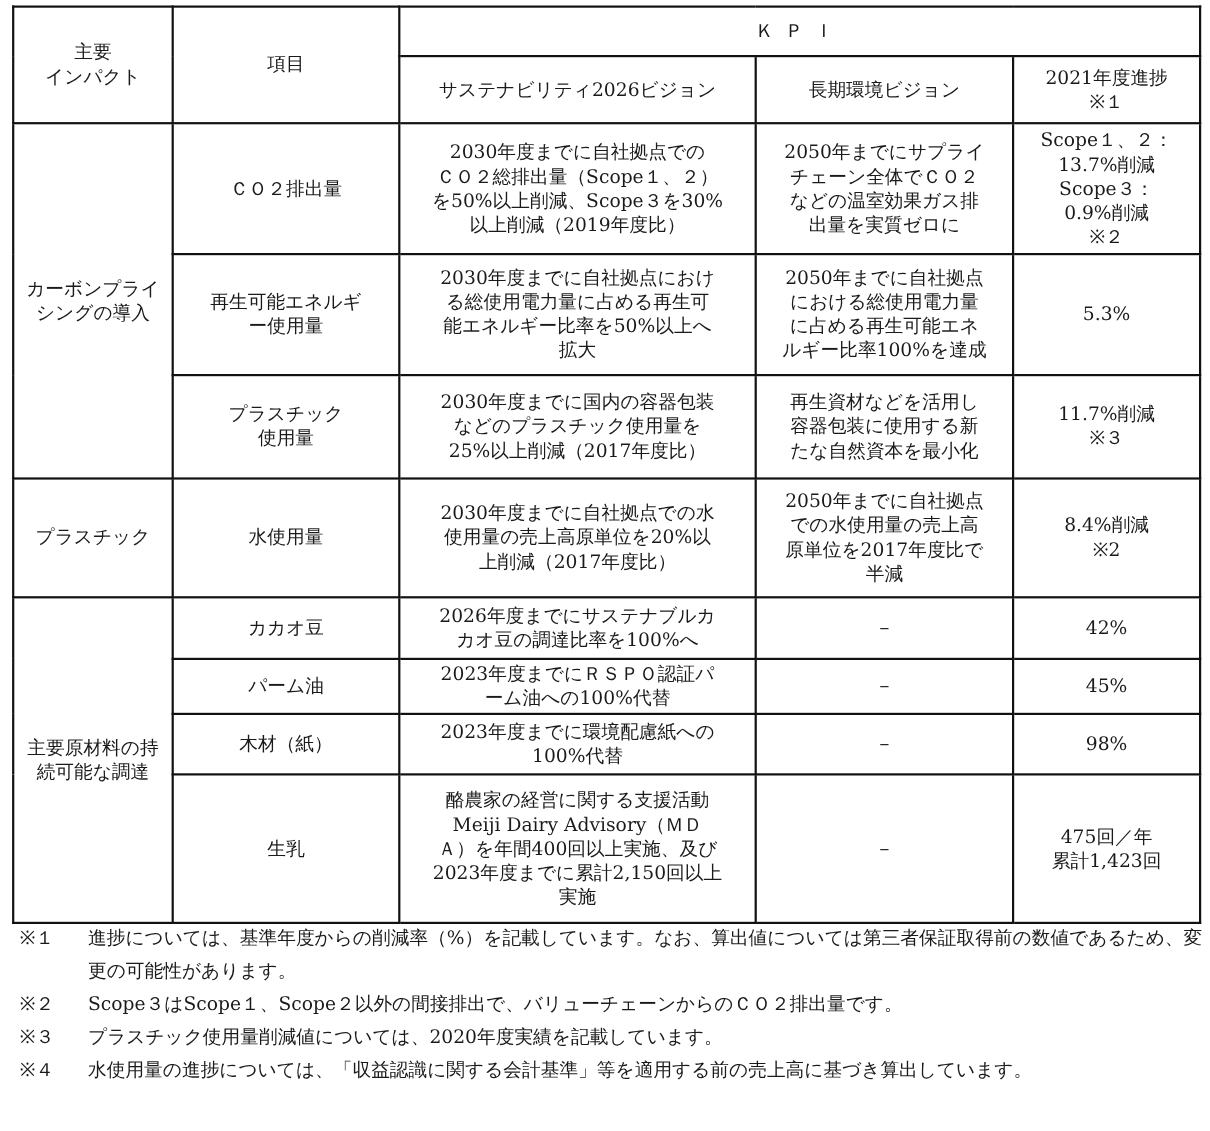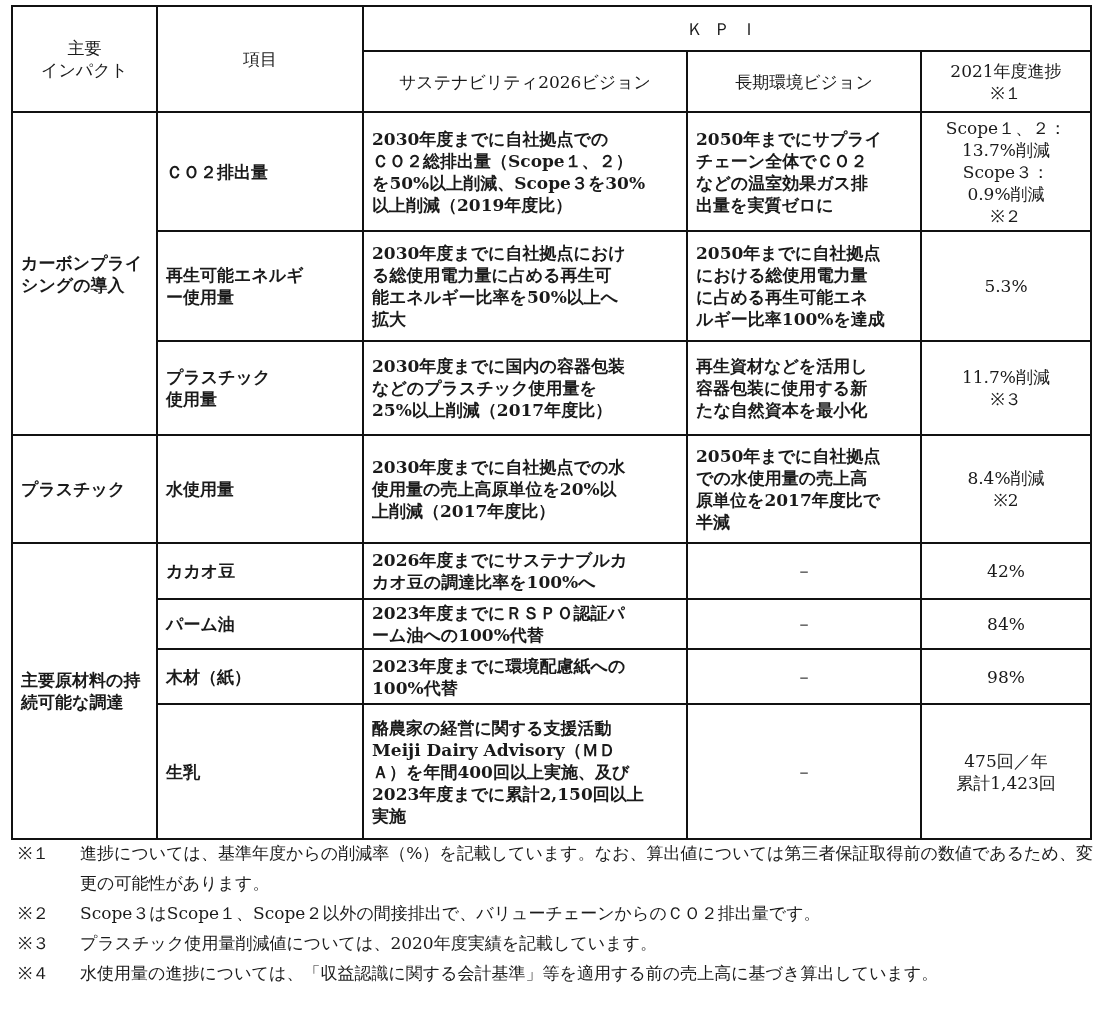--- a/index.html
+++ b/index.html
@@ -3,21 +3,21 @@
 <meta charset="utf-8">
 <style>
   html, body { margin:0; padding:0; background:#ffffff; }
   body { width:1100px; height:1028px; position:relative; overflow:hidden;
          font-family:"DejaVu Serif","Liberation Serif",serif; color:#1a1a1a; }
   table.kpi { position:absolute; left:11px; top:5px; border-collapse:collapse;
               table-layout:fixed; width:1079px; }
   table.kpi td { border:2px solid #111; font-size:17px; line-height:22px;
                  padding:2px 8px; vertical-align:middle; overflow:hidden; }
   .c { text-align:center; }
-  .l { text-align:left;font-weight:bold; }
+  .l { text-align:center; }
   .pre { white-space:pre-line; }
   .kpi-head { letter-spacing:10px;margin-top:44px; }
   .notes { position:absolute; left:18px; top:838px; width:1075px; font-size:17px; line-height:30px; }
   .note { display:flex; }
   .note .mk { width:62px; flex:0 0 62px; }
   .note .tx { flex:1; }
 </style>
 </head>
 <body>
 
@@ -106,21 +106,21 @@
     <td class="l pre">2026年度までにサステナブルカ
 カオ豆の調達比率を100%へ</td>
     <td class="c">－</td>
     <td class="c">42%</td>
   </tr>
   <tr style="height:48px">
     <td class="l">パーム油</td>
     <td class="l pre">2023年度までにＲＳＰＯ認証パ
 ーム油への100%代替</td>
     <td class="c">－</td>
-    <td class="c">84%</td>
+    <td class="c">45%</td>
   </tr>
   <tr style="height:55px">
     <td class="l">木材（紙）</td>
     <td class="l pre">2023年度までに環境配慮紙への
 100%代替</td>
     <td class="c">－</td>
     <td class="c">98%</td>
   </tr>
   <tr style="height:135px">
     <td class="l">生乳</td>

